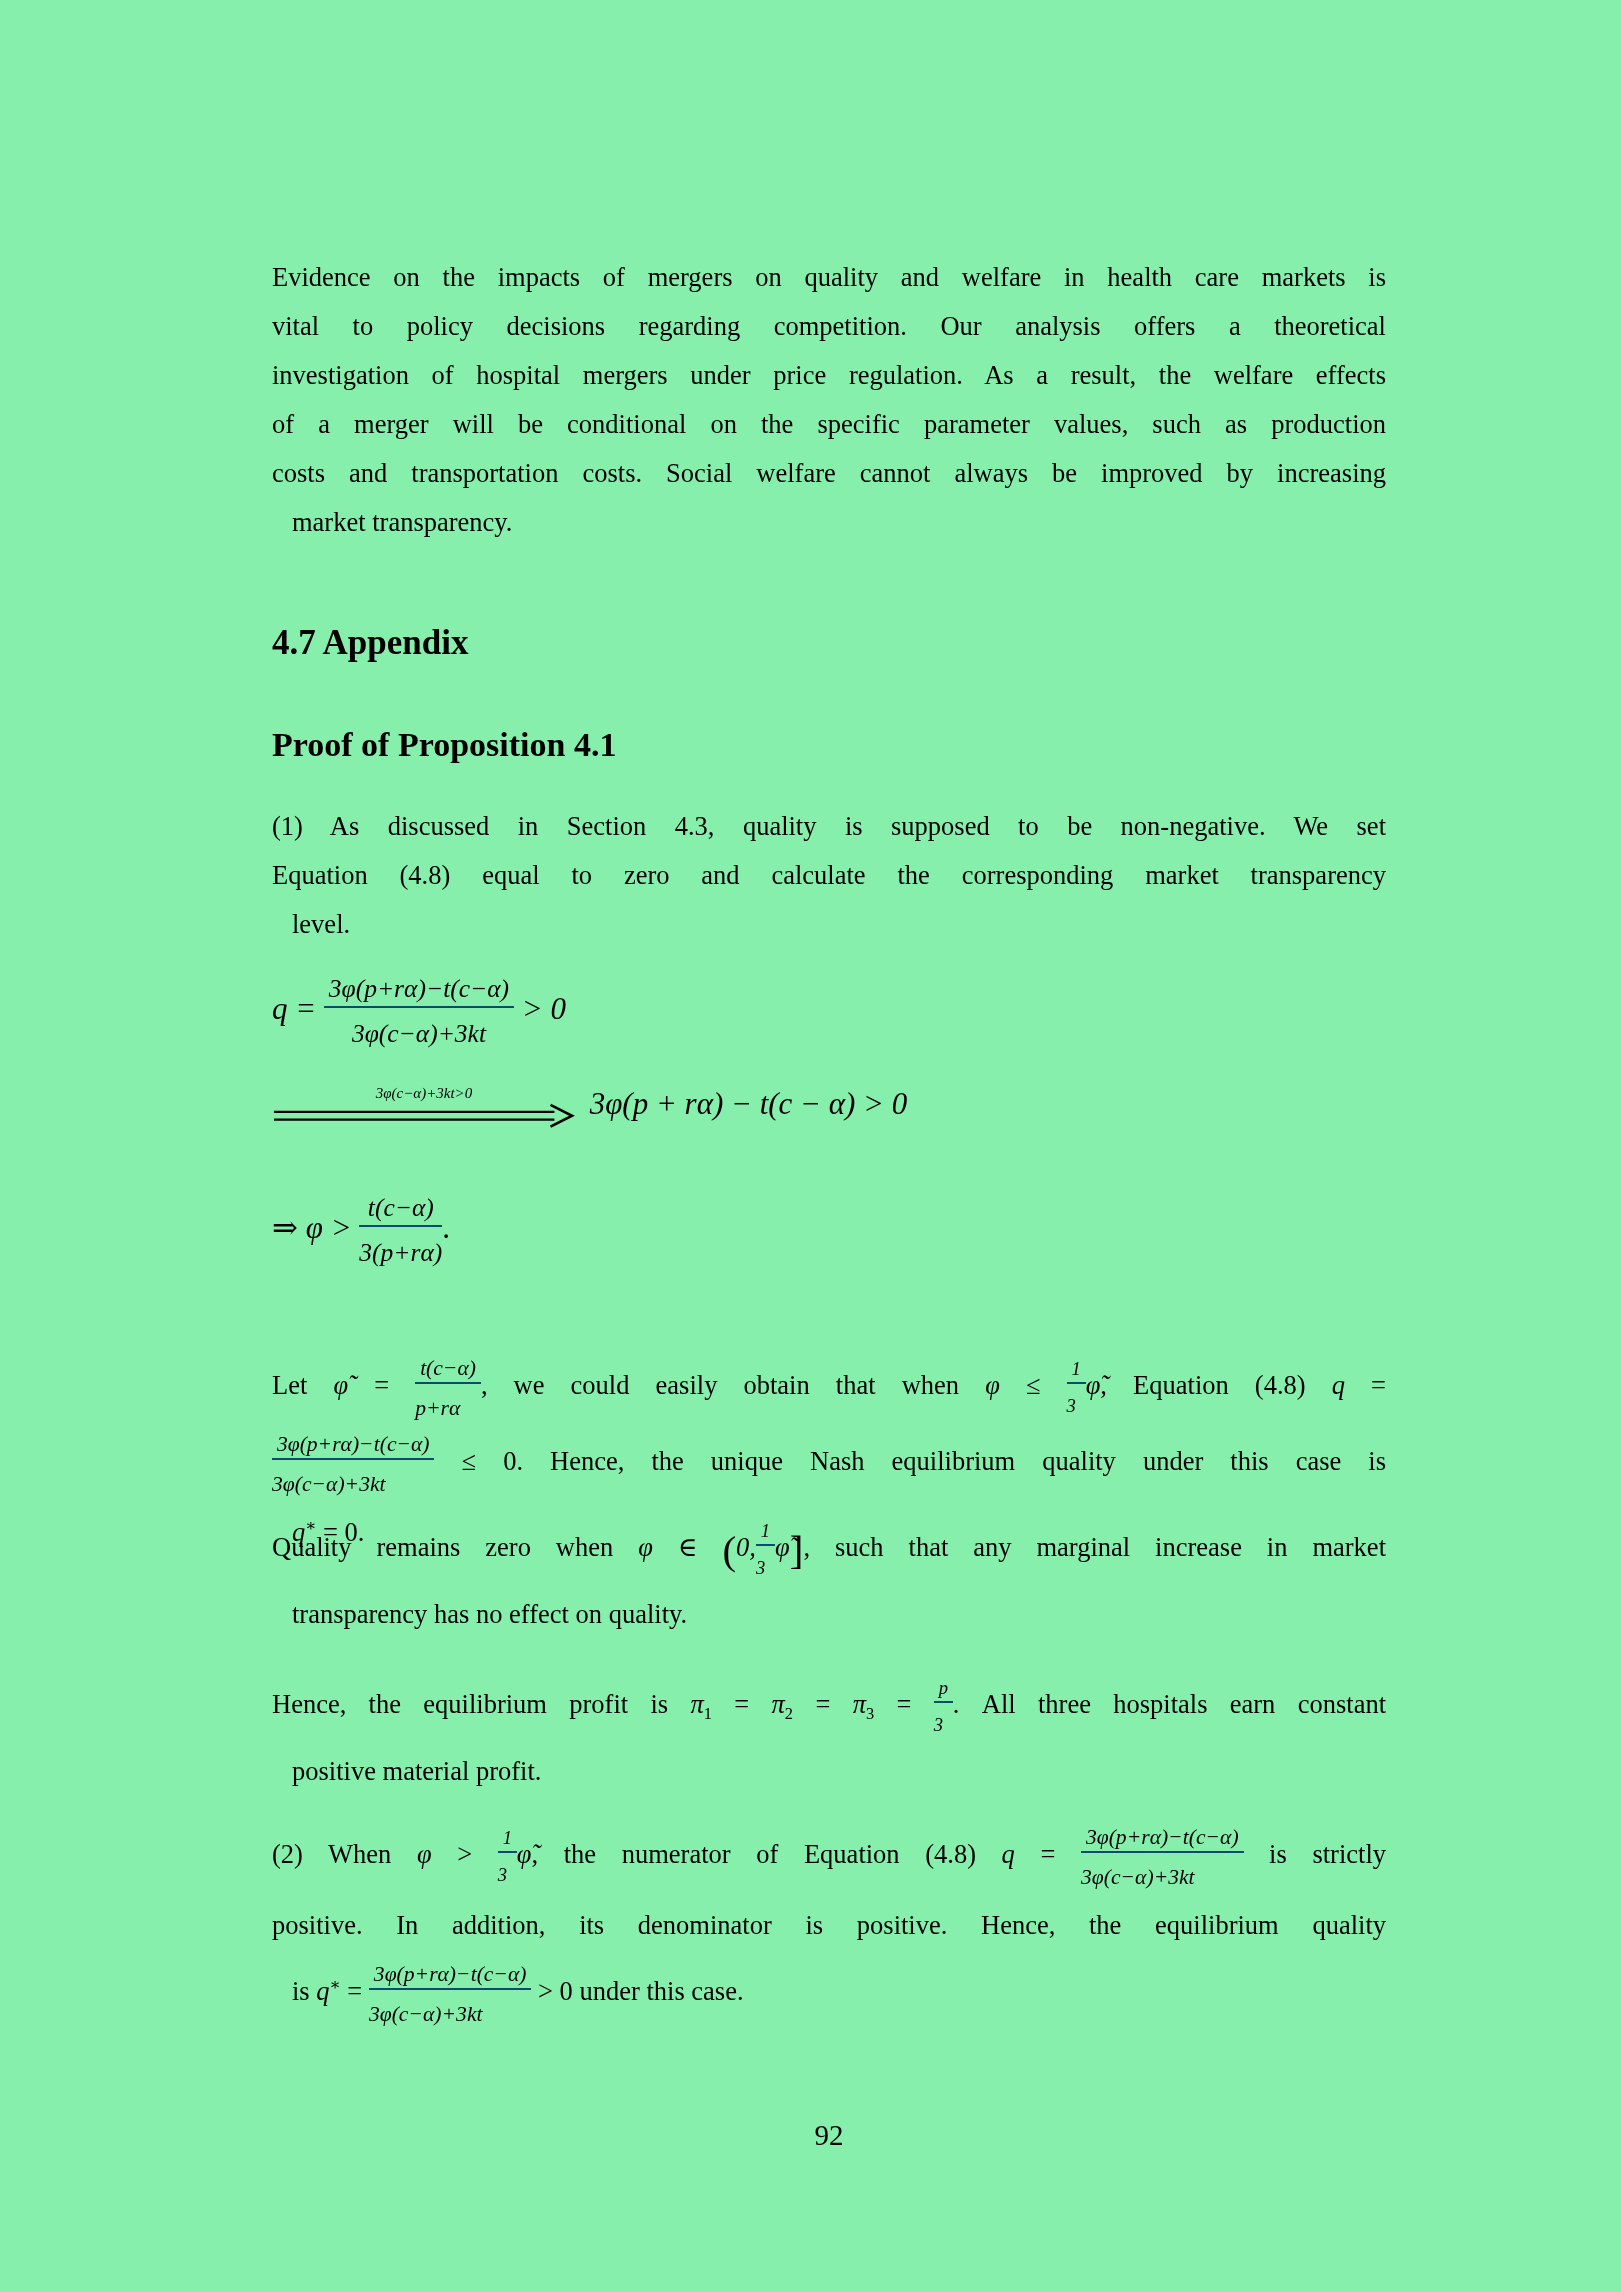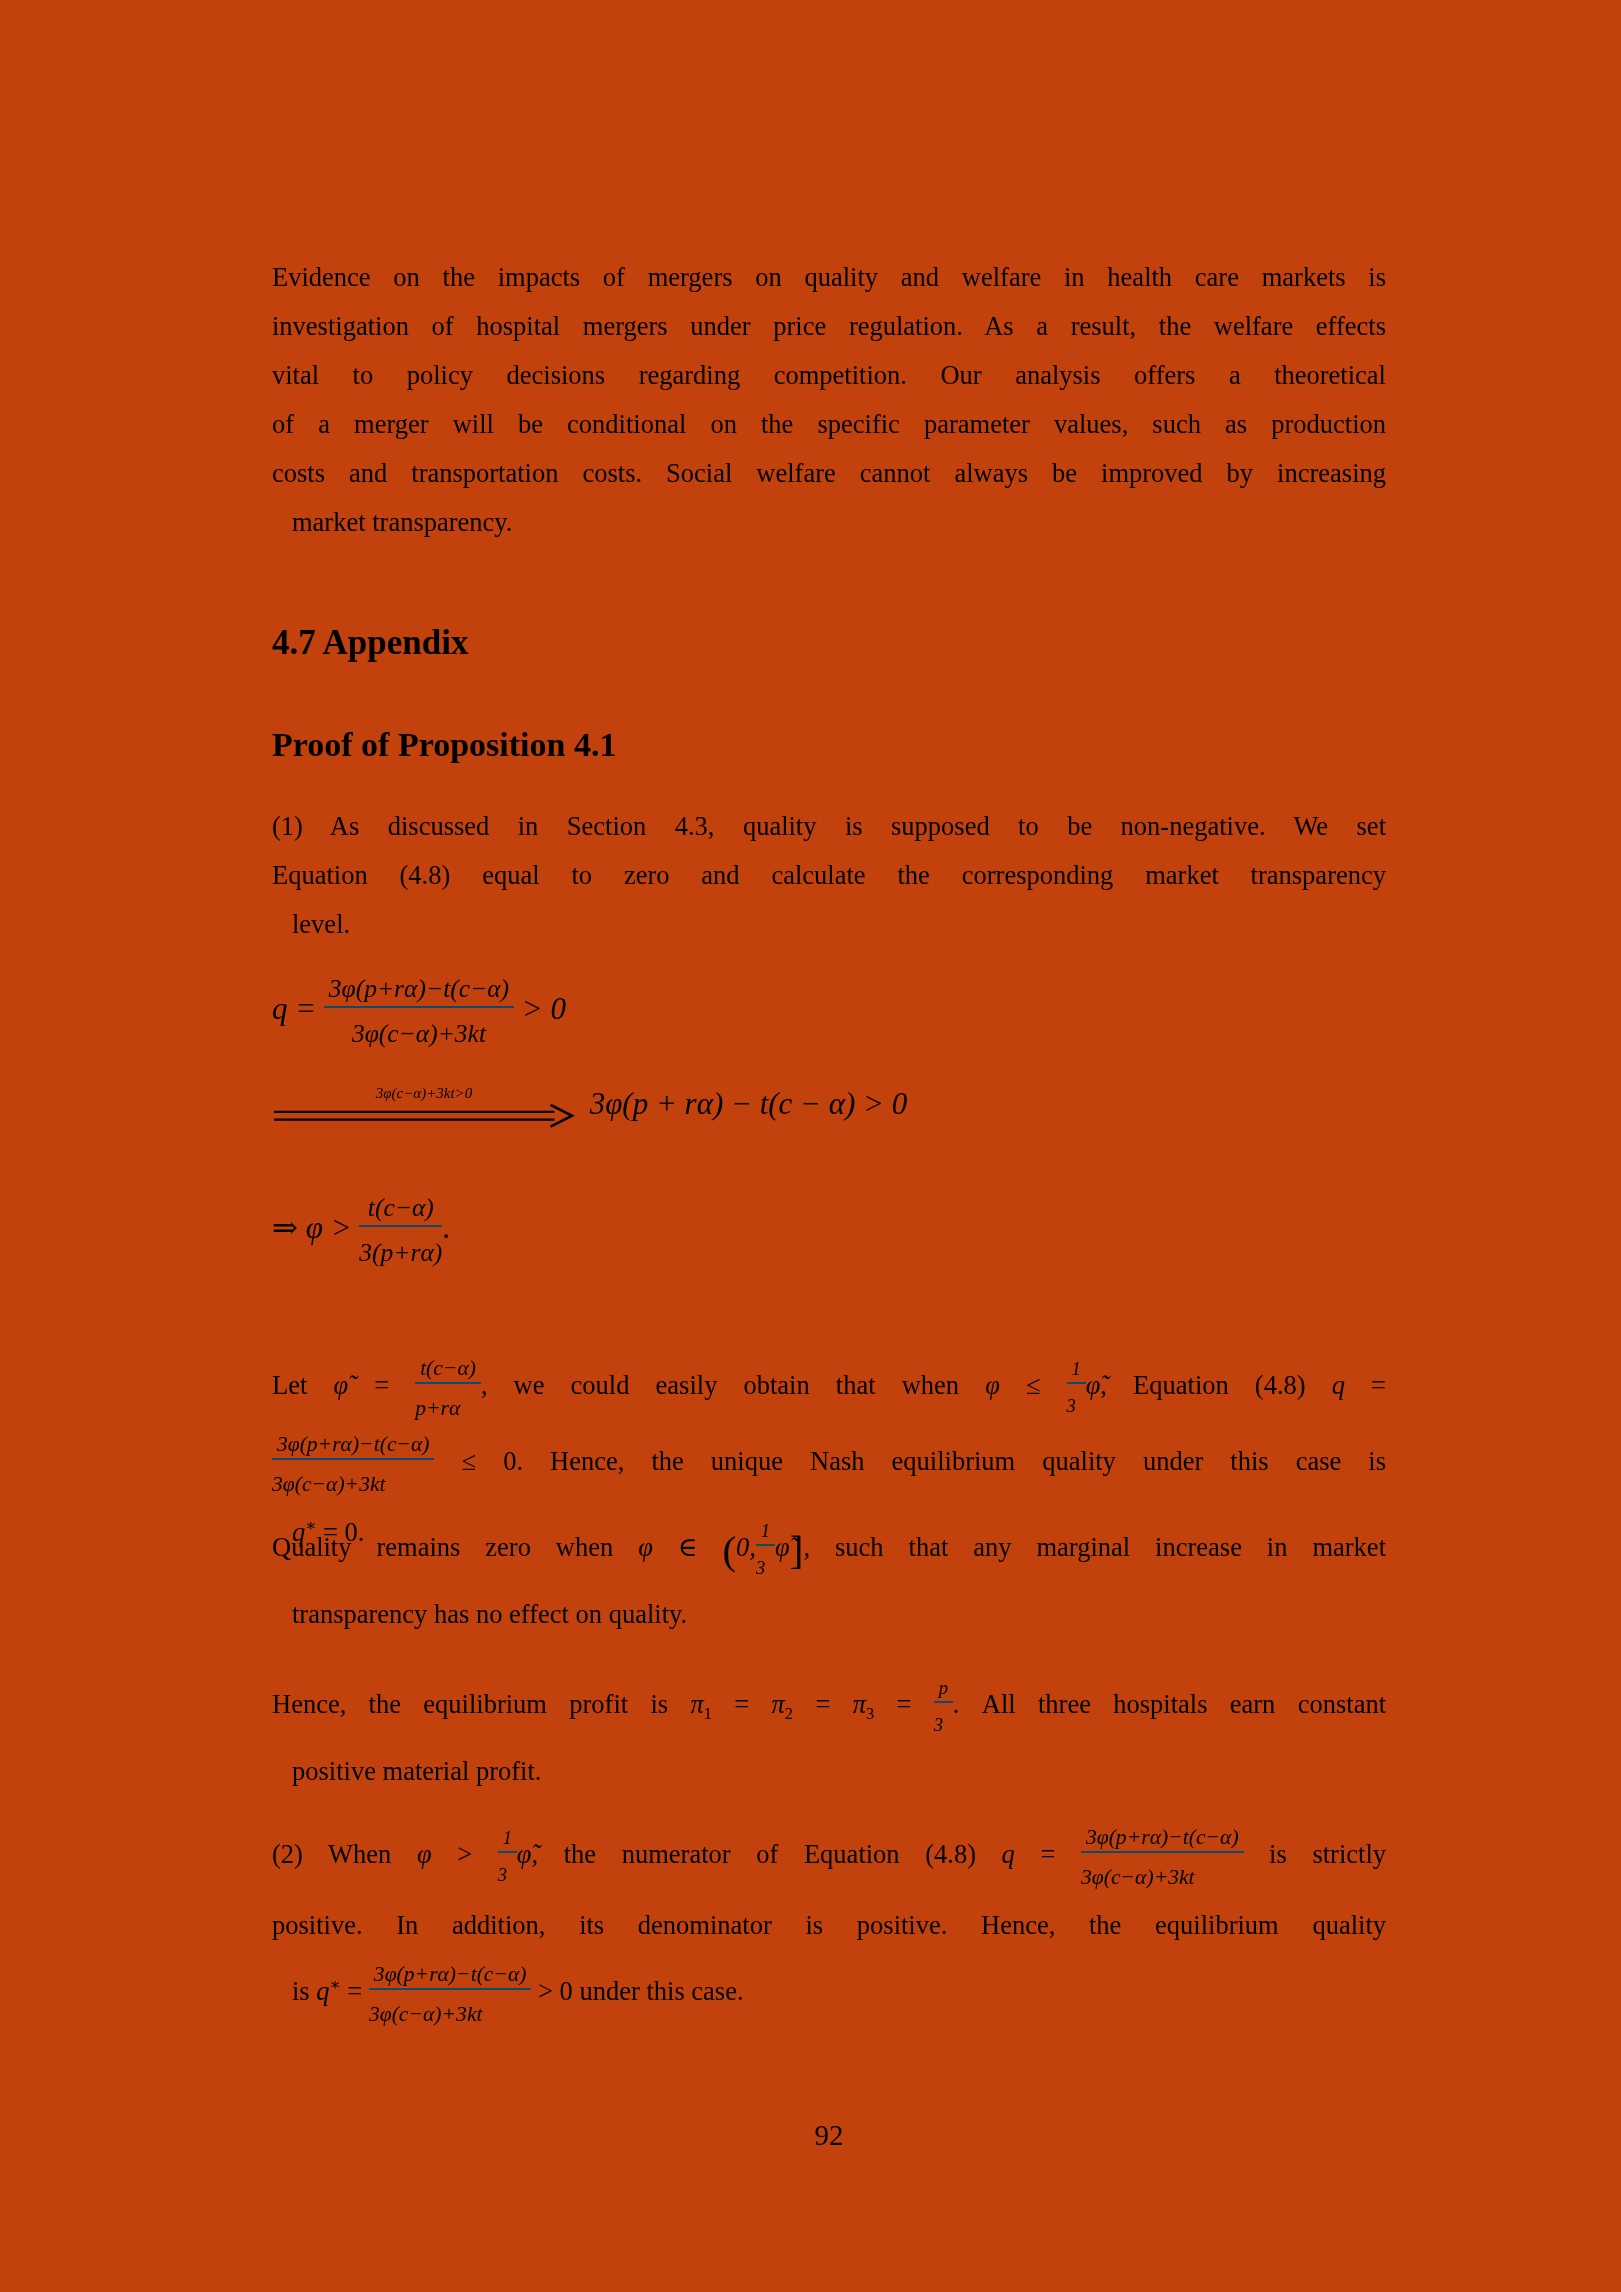--- a/index.html
+++ b/index.html
@@ -1,19 +1,19 @@
 <!DOCTYPE html>
 <html><head>
 <meta charset="utf-8">
 <style>
   html,body{margin:0;padding:0;background:#ffffff;}
   .page{
     position:relative;
     width:1621px;height:2293px;
-    background:#c2410c;
+    background:#86efac;
     font-family:"Liberation Serif","DejaVu Serif",serif;
     color:#000;
     overflow:hidden;
   }
   .col{position:absolute;left:272px;width:1114px;}
   .bodytext{font-size:26.5px;line-height:49px;}
   .jline{text-align:justify;text-align-last:justify;}
   .lastline{text-align:left;text-align-last:left;margin-left:20px;}
   .h1sec{font-size:35px;font-weight:bold;line-height:1.15;font-family:Liberation Serif, serif;}
   .h2sec{font-size:34px;font-weight:bold;line-height:1.2;}
@@ -38,22 +38,22 @@
   .mathline{margin-bottom:11.8px;}
   .pageno{position:absolute;left:272px;width:1114px;text-align:center;font-size:29px;}
 </style>
 </head>
 <body>
 
 <div class="page">
 
   <div class="col bodytext" style="top:253px;">
     <div class="jline">Evidence on the impacts of mergers on quality and welfare in health care markets is</div>
+    <div class="jline">vital to policy decisions regarding competition. Our analysis offers a theoretical</div>
     <div class="jline">investigation of hospital mergers under price regulation. As a result, the welfare effects</div>
-    <div class="jline">vital to policy decisions regarding competition. Our analysis offers a theoretical</div>
     <div class="jline">of a merger will be conditional on the specific parameter values, such as production</div>
     <div class="jline">costs and transportation costs. Social welfare cannot always be improved by increasing</div>
     <div class="lastline">market transparency.</div>
   </div>
 
   <div class="col h1sec" style="top:623px;">4.7 Appendix</div>
 
   <div class="col h2sec" style="top:725px;">Proof of Proposition 4.1</div>
 
   <div class="col bodytext" style="top:802px;">

